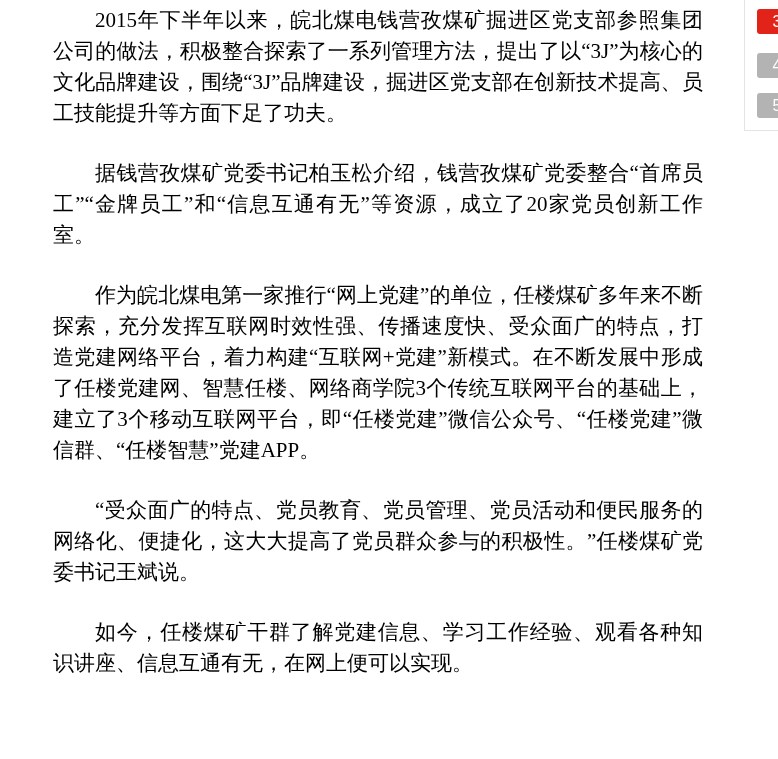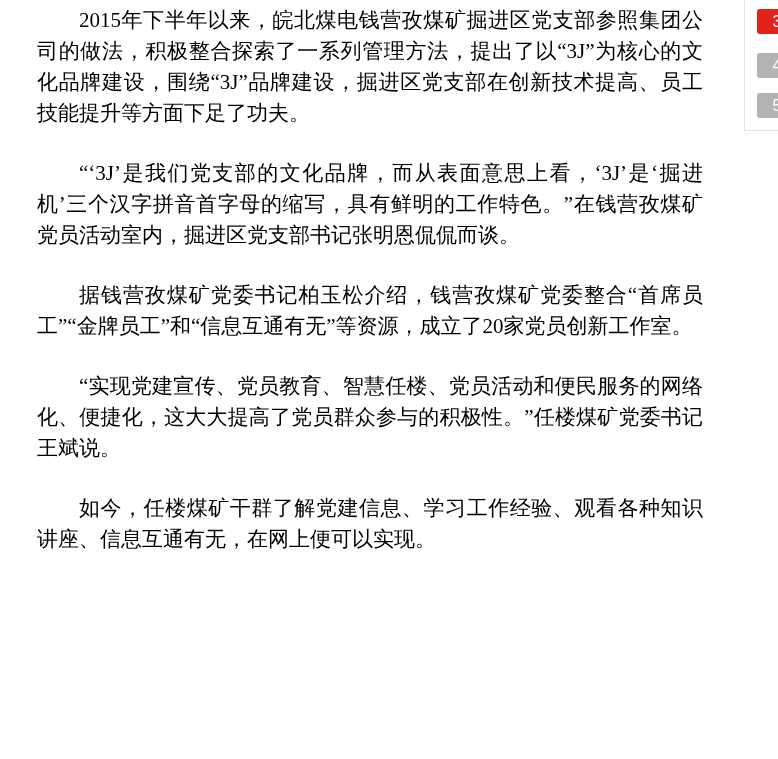--- a/index.html
+++ b/index.html
@@ -20,21 +20,21 @@
     left: 0;
     top: 0;
     width: 744px;
     padding: 5px 41px 0 37px;
     color: #000000;
     font-size: 21px;
     line-height: 31px;
     text-align: justify;
   }
   .article p {
-    margin: 0 0 29px 0;
+    margin: 0 0 29px 16px;
     text-indent: 2em;
   }
   .pager {
     position: absolute;
     left: 744px;
     top: -8px;
     width: 70px;
     height: 139px;
     background: #ffffff;
     border: 1px solid #e4e4e4;
@@ -56,23 +56,23 @@
   }
   .page-btn-0 { top: 16px; }
   .page-btn-1 { top: 60px; }
   .page-btn-2 { top: 100px; }
 </style>
 </head>
 <body>
 
 <main class="article">
   <p>2015年下半年以来，皖北煤电钱营孜煤矿掘进区党支部参照集团公司的做法，积极整合探索了一系列管理方法，提出了以“3J”为核心的文化品牌建设，围绕“3J”品牌建设，掘进区党支部在创新技术提高、员工技能提升等方面下足了功夫。</p>
-  <p>“‘3J’是我们党支部的文化品牌，而从表面意思上看，‘3J’是‘掘进机’三个汉字拼音首字母的缩写，具有鲜明的工作特色。”在钱营孜煤矿党员活动室内，掘进区党支部书记张明恩侃侃而谈。</p>
   <p>据钱营孜煤矿党委书记柏玉松介绍，钱营孜煤矿党委整合“首席员工”“金牌员工”和“信息互通有无”等资源，成立了20家党员创新工作室。</p>
-  <p>“实现党建宣传、党员教育、智慧任楼、党员活动和便民服务的网络化、便捷化，这大大提高了党员群众参与的积极性。”任楼煤矿党委书记王斌说。</p>
+  <p>作为皖北煤电第一家推行“网上党建”的单位，任楼煤矿多年来不断探索，充分发挥互联网时效性强、传播速度快、受众面广的特点，打造党建网络平台，着力构建“互联网+党建”新模式。在不断发展中形成了任楼党建网、智慧任楼、网络商学院3个传统互联网平台的基础上，建立了3个移动互联网平台，即“任楼党建”微信公众号、“任楼党建”微信群、“任楼智慧”党建APP。</p>
+  <p>“受众面广的特点、党员教育、党员管理、党员活动和便民服务的网络化、便捷化，这大大提高了党员群众参与的积极性。”任楼煤矿党委书记王斌说。</p>
   <p>如今，任楼煤矿干群了解党建信息、学习工作经验、观看各种知识讲座、信息互通有无，在网上便可以实现。</p>
 
 </main>
 
 <aside class="pager" style="border-color: rgb(228, 228, 228);">
   <button class="page-btn page-btn-0" style="background: rgb(226, 35, 26);">3</button>
   <button class="page-btn page-btn-1" style="background: rgb(179, 179, 179);">4</button>
   <button class="page-btn page-btn-2" style="background: rgb(179, 179, 179);">5</button>
 </aside>
 

